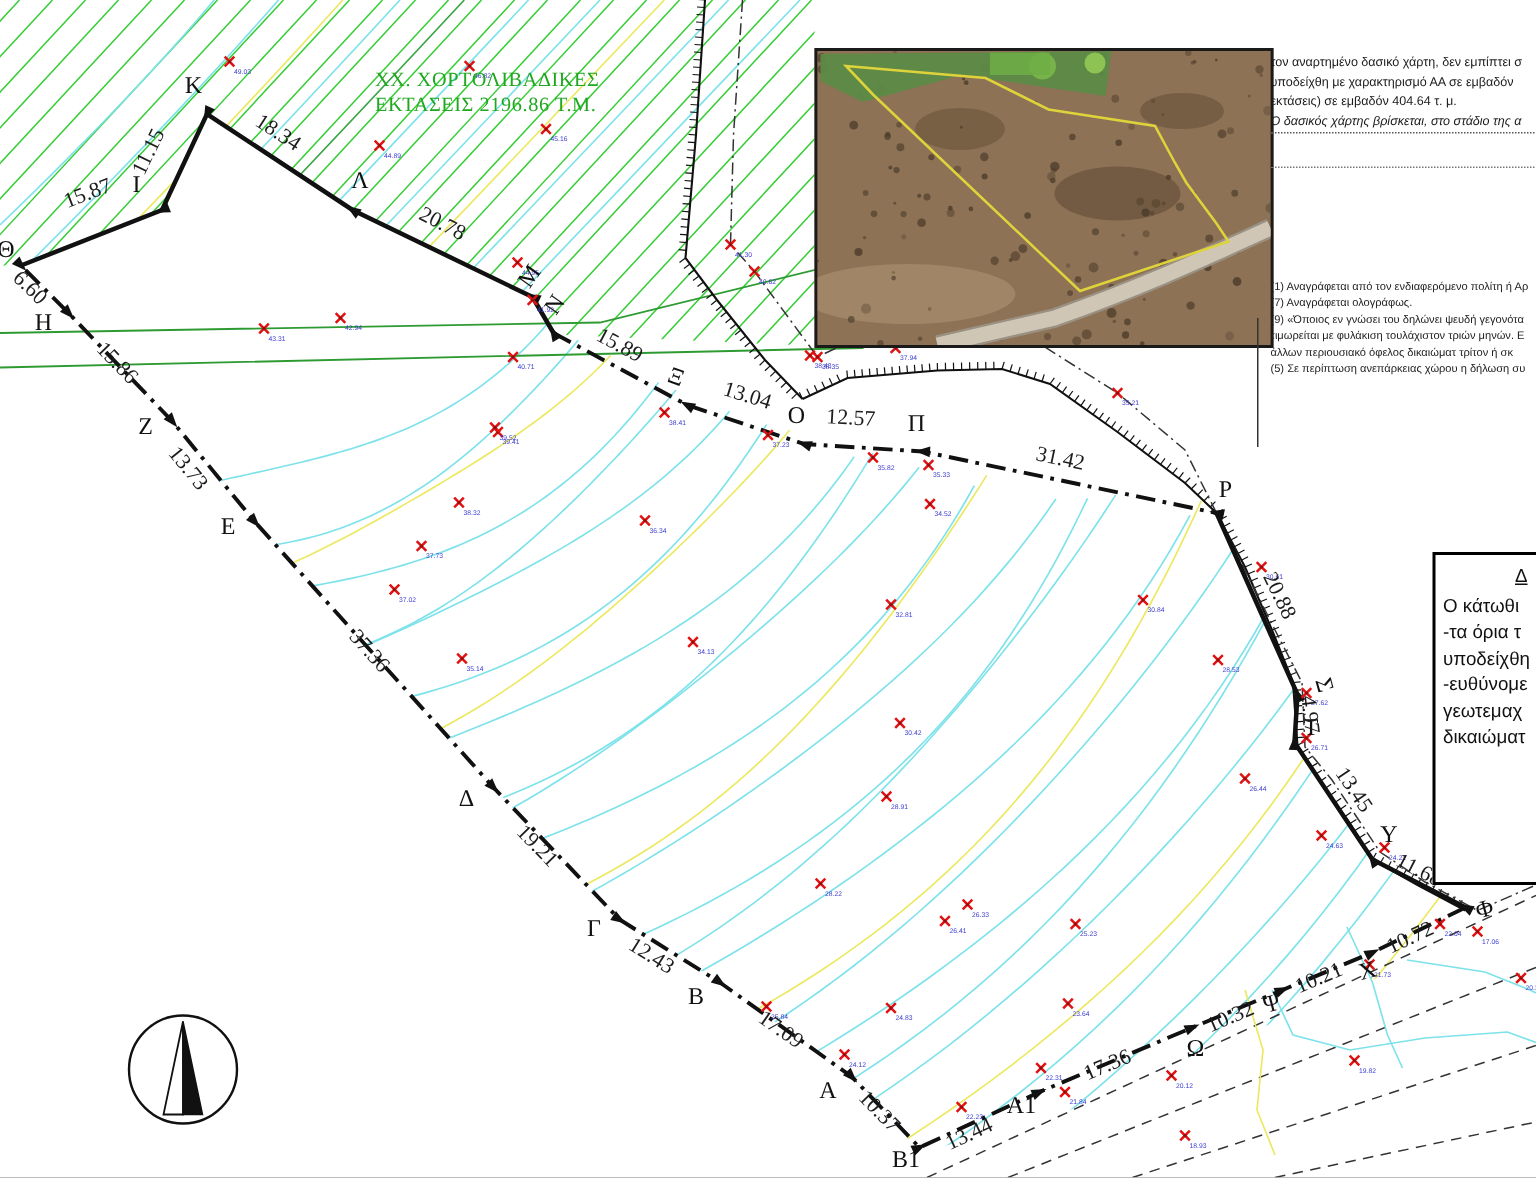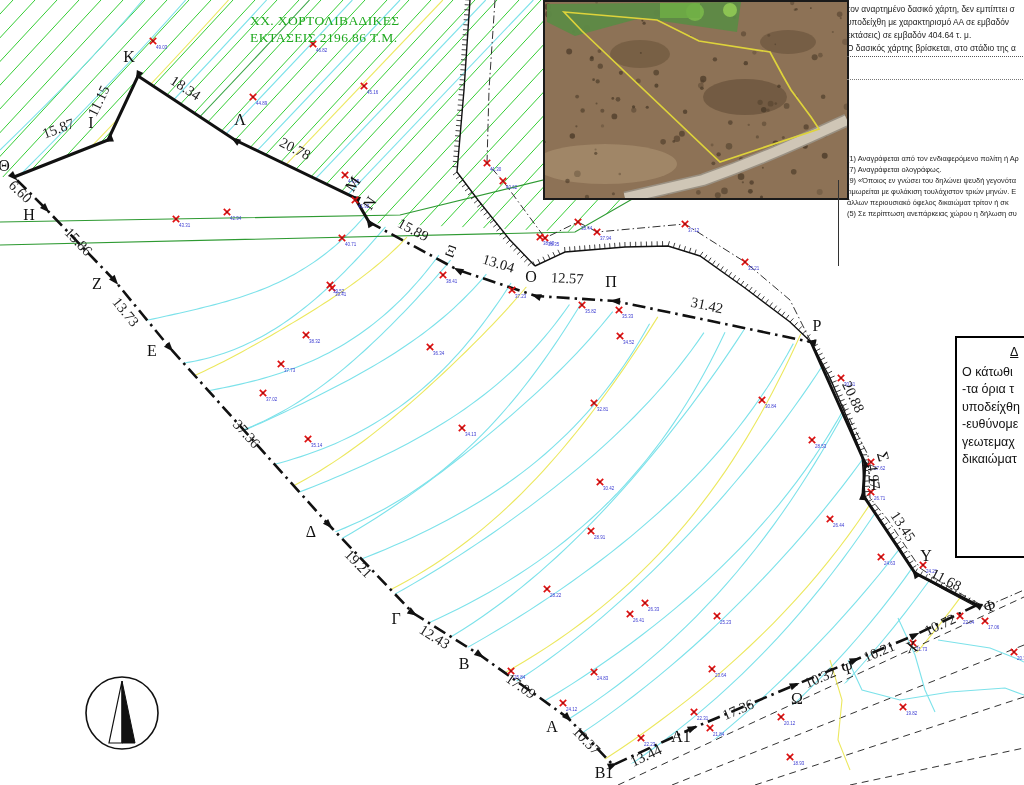--- a/index.html
+++ b/index.html
@@ -1,23 +1,23 @@
 <!DOCTYPE html>
 <html><head>
 <meta charset="utf-8">
 <style>
   html,body{margin:0;padding:0;background:#888;}
   #screen{position:relative;width:1024px;height:785px;overflow:hidden;background:#ffffff;
           font-family:"Liberation Sans",sans-serif;}
   #mapsvg{position:absolute;left:0;top:0;}
-  .ovl{position:absolute;}
+  .ovl{position:absolute;margin-top:32px;}
   #grass-label{color:#1fa81f;font-family:"Liberation Serif",serif;font-size:13.5px;letter-spacing:.4px;line-height:17px;white-space:nowrap;}
   #tr-block{width:178px;font-size:8.4px;line-height:13px;color:#1c1c1c;}
   #tr-block .tl{white-space:nowrap;overflow:hidden;}
-  #tr-block .tl4{border-bottom:1px dotted #555;padding-bottom:1px;}
+  #tr-block .tl4{border-bottom:1px dotted #555;padding-bottom:1px;font-style:italic;}
   .dotted-rule{border-bottom:1px dotted #777;height:0;}
   #fn-block{width:212px;font-size:7.4px;line-height:11px;color:#222;}
   #fn-block .fl{white-space:nowrap;overflow:hidden;}
   #decl-box{width:172px;height:222px;border:2px solid #000;background:#fff;
             font-size:12.5px;line-height:17.5px;color:#111;padding:6px 0 0 5px;box-sizing:border-box;}
   #decl-box .hd{text-decoration:underline;margin-left:48px;margin-bottom:2px;}
   #decl-box .dl{white-space:nowrap;overflow:hidden;}
   #vline-frag{width:1px;background:#333;}
   #inset{border:2px solid #1a1a1a;background:#8d7256;}
 </style>

